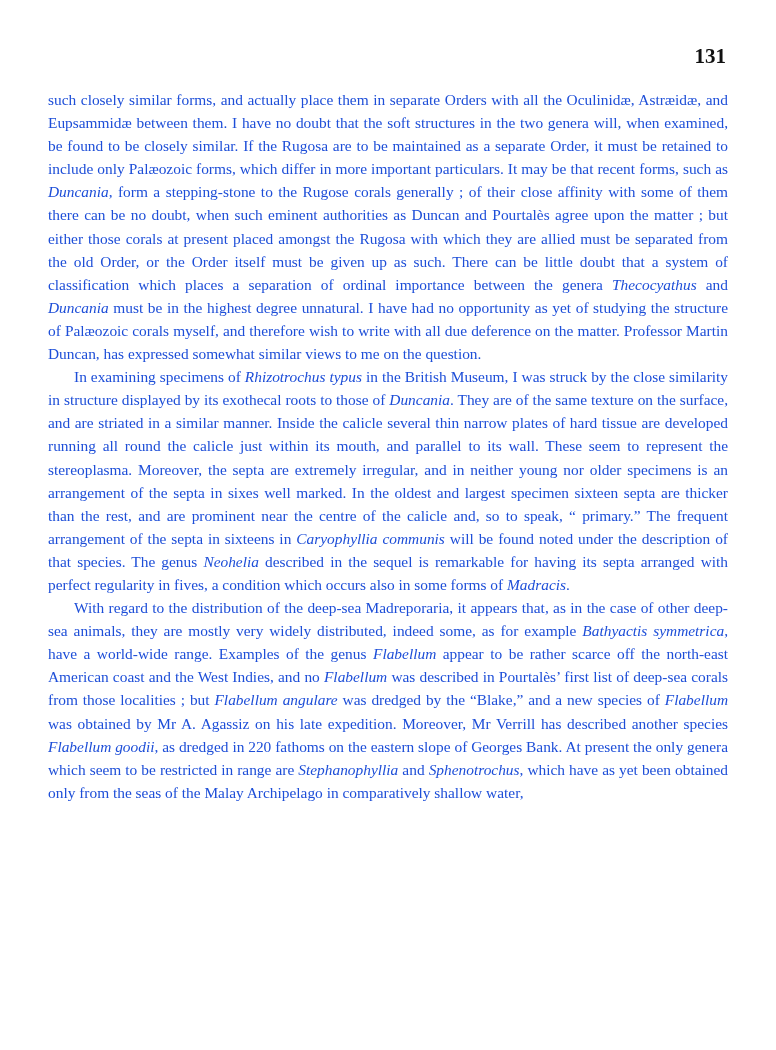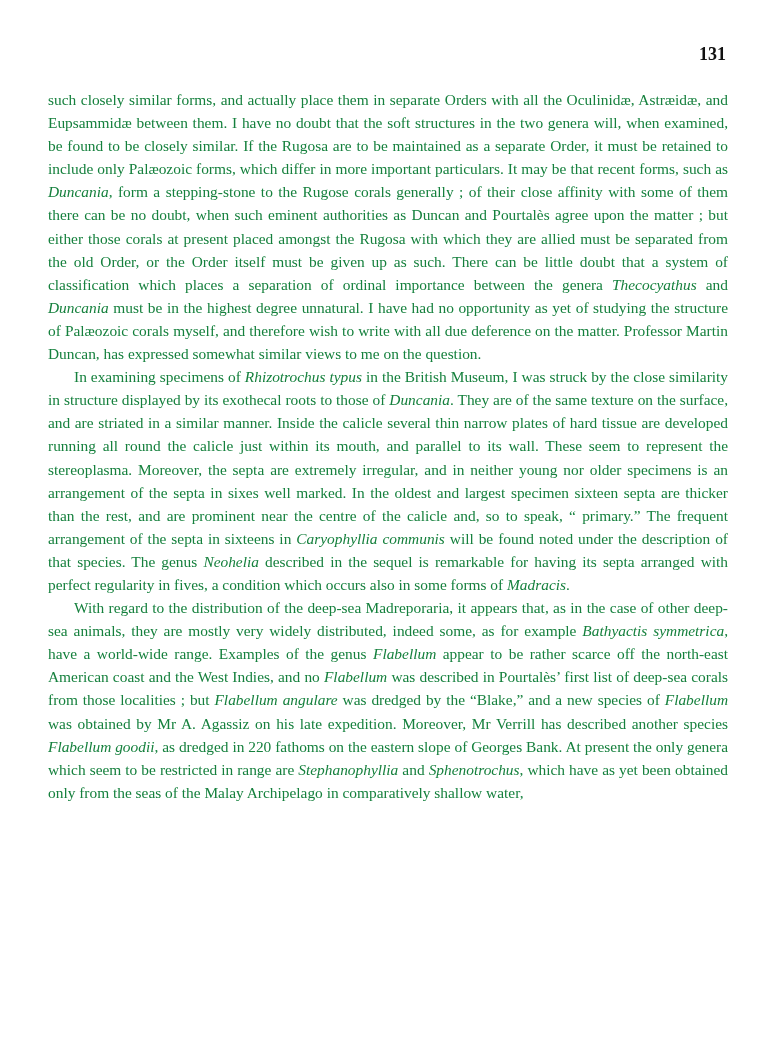--- a/index.html
+++ b/index.html
@@ -35,30 +35,30 @@
     letter-spacing: 0.6px;
     font-variant: small-caps;
     text-transform: uppercase;
     color: #171717;
     padding-left: 24px;
   }
   .folio {
     position: absolute;
     right: 2px;
     top: 0px;
-    font-size: 18px;
+    font-size: 21px;
     font-weight: bold;
     color: #111;
   }
   .body-text {
     font-size: 15.4px;
     line-height: 23.1px;
     text-align: justify;
     text-justify: inter-word;
-    color: #15803d;
+    color: #1d4ed8;
   }
   .body-text p {
     margin: 0;
     text-indent: 26px;
   }
   .body-text p.noindent {
     text-indent: 0;
   }
   i {
     font-style: italic;

